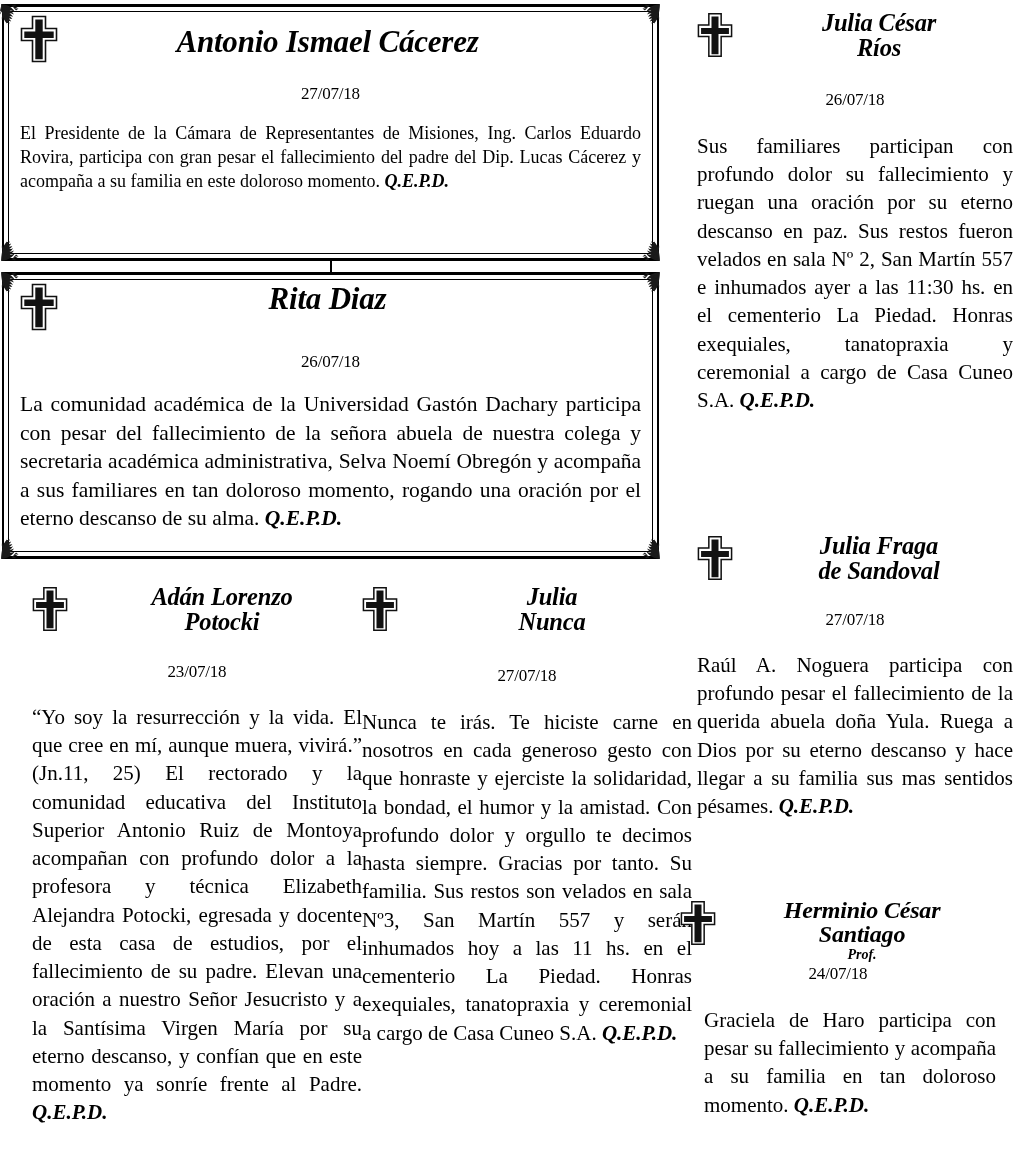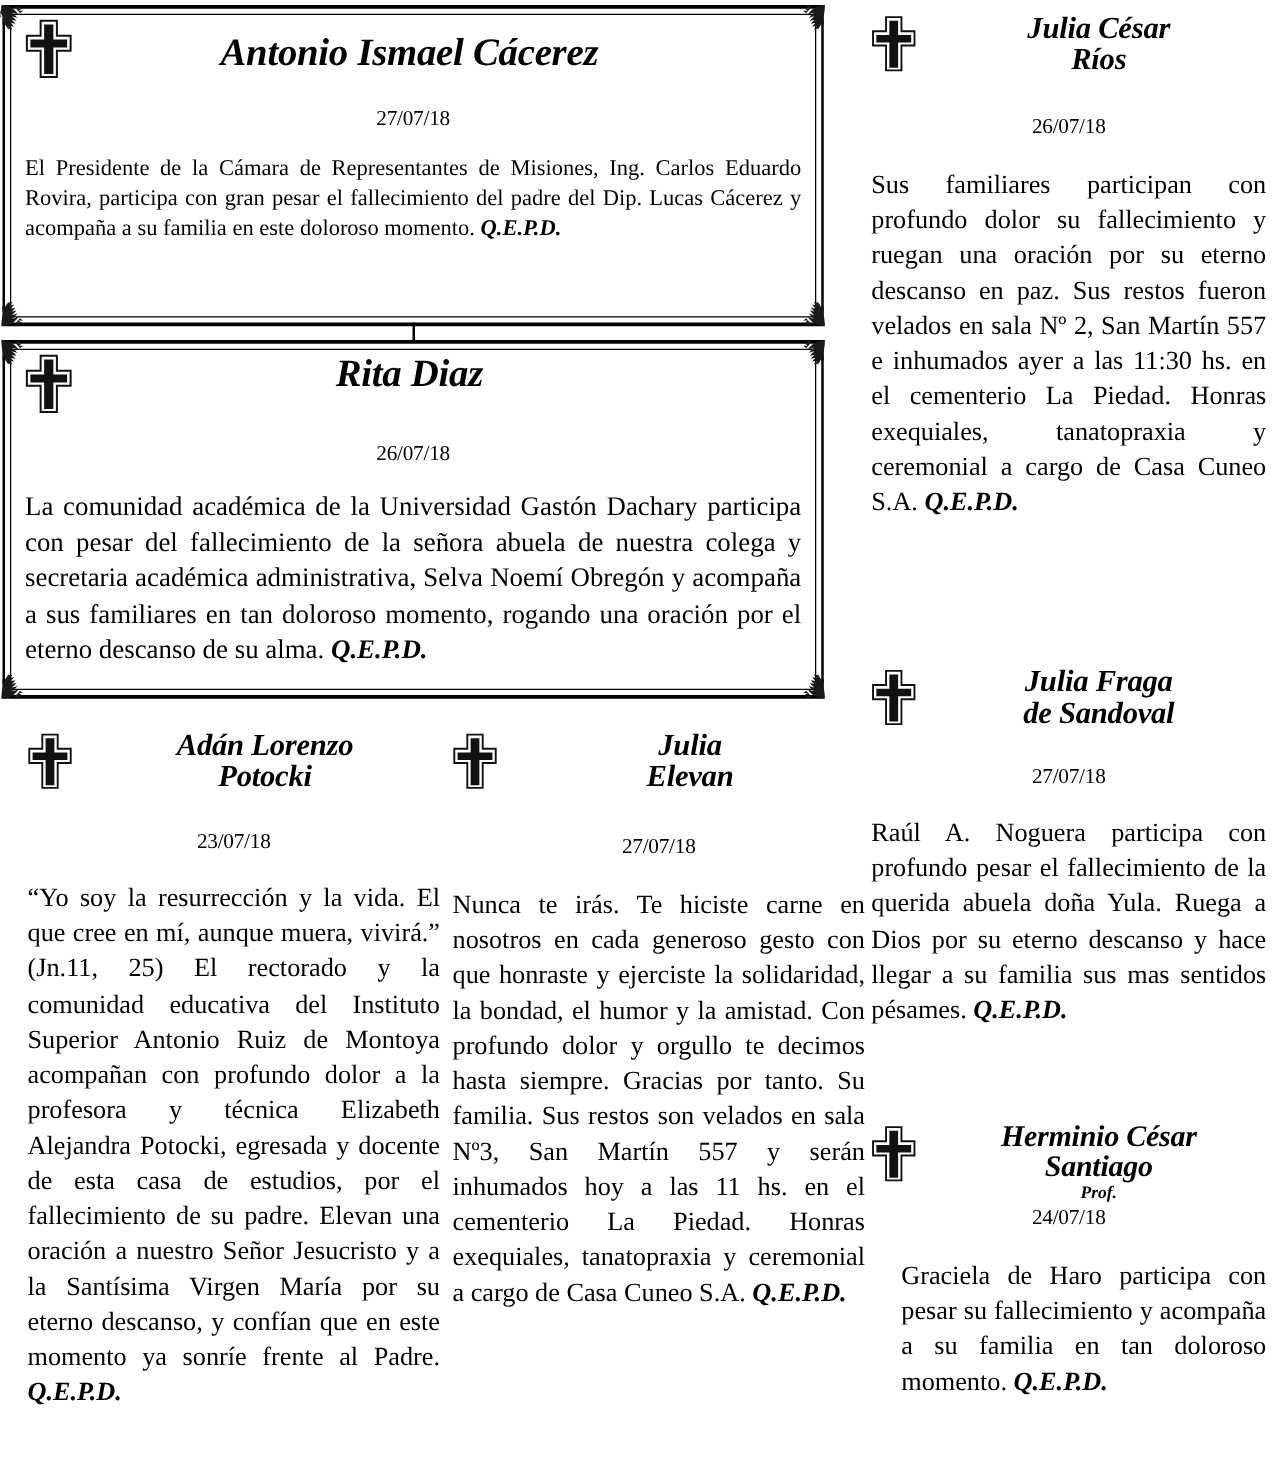--- a/index.html
+++ b/index.html
@@ -233,21 +233,21 @@
       <div class="ob-name" style="font-size:31px; margin-top:8px;">Rita Diaz</div>
     </div>
     <div class="ob-date" style="font-size:17px; margin-top:17px;">26/07/18</div>
     <div class="ob-body" style="font-size:21.5px; line-height:1.33; margin:18px 16px 0 16px;">
       <span>La comunidad académica de la Universidad Gastón Dachary participa con pesar del fallecimiento de la señora abuela de nuestra colega y secretaria académica administrativa, Selva Noemí Obregón y acompaña a sus familiares en tan doloroso momento, rogando una oración por el eterno descanso de su alma.</span>
       <span class="qepd">Q.E.P.D.</span>
     </div>
   </div>
 </div>
 
-<div class="col-ob" style="left:22px; top:584px; width:330px;">
+<div class="col-ob" style="left:32px; top:584px; width:330px;">
   <div class="col-head">
     <span class="cross">
       <svg width="36" height="46" viewBox="0 0 38 48" aria-hidden="true">
         <path d="M12.5 1.5h13v12h11v12h-11v21h-13v-21h-11v-12h11z" fill="#ffffff" stroke="#111111" stroke-width="1.6"></path>
         <path d="M15.3 4.6h7.4v12h11v6.4h-11v21.2h-7.4V23h-11v-6.4h11z" fill="#111111"></path>
       </svg>
     </span>
     <div class="name-wrap" style="padding-left:14px;">
       <div class="ob-name" style="font-size:24.5px;">Adán Lorenzo</div>
       <div class="ob-name" style="font-size:24.5px;">Potocki</div>
@@ -263,21 +263,21 @@
 <div class="col-ob" style="left:362px; top:584px; width:330px;">
   <div class="col-head">
     <span class="cross">
       <svg width="36" height="46" viewBox="0 0 38 48" aria-hidden="true">
         <path d="M12.5 1.5h13v12h11v12h-11v21h-13v-21h-11v-12h11z" fill="#ffffff" stroke="#111111" stroke-width="1.6"></path>
         <path d="M15.3 4.6h7.4v12h11v6.4h-11v21.2h-7.4V23h-11v-6.4h11z" fill="#111111"></path>
       </svg>
     </span>
     <div class="name-wrap" style="padding-left:14px;">
       <div class="ob-name" style="font-size:24.5px;">Julia</div>
-      <div class="ob-name" style="font-size:24.5px;">Elevan</div>
+      <div class="ob-name" style="font-size:24.5px;">Nunca</div>
     </div>
   </div>
   <div class="ob-date" style="font-size:17px; margin-top:30px;">27/07/18</div>
   <div class="ob-body" style="font-size:21px; line-height:1.345; margin-top:22px;">
     <span>Nunca te irás. Te hiciste carne en nosotros en cada generoso gesto con que honraste y ejerciste la solidaridad, la bondad, el humor y la amistad. Con profundo dolor y orgullo te decimos hasta siempre. Gracias por tanto. Su familia. Sus restos son velados en sala Nº3, San Martín 557 y serán inhumados hoy a las 11 hs. en el cementerio La Piedad. Honras exequiales, tanatopraxia y ceremonial a cargo de Casa Cuneo S.A.</span>
     <span class="qepd">Q.E.P.D.</span>
   </div>
 </div>
 
 <div class="col-ob" style="left:697px; top:10px; width:316px;">
@@ -313,21 +313,21 @@
       <div class="ob-name" style="font-size:24.5px;">de Sandoval</div>
     </div>
   </div>
   <div class="ob-date" style="font-size:17px; margin-top:25px;">27/07/18</div>
   <div class="ob-body" style="font-size:21px; line-height:1.345; margin-top:21px;">
     <span>Raúl A. Noguera participa con profundo pesar el fallecimiento de la querida abuela doña Yula. Ruega a Dios por su eterno descanso y hace llegar a su familia sus mas sentidos pésames.</span>
     <span class="qepd">Q.E.P.D.</span>
   </div>
 </div>
 
-<div class="col-ob" style="left:697px; top:898px; width:316px;">
+<div class="col-ob" style="left:680px; top:898px; width:316px;">
   <div class="col-head">
     <span class="cross">
       <svg width="36" height="46" viewBox="0 0 38 48" aria-hidden="true">
         <path d="M12.5 1.5h13v12h11v12h-11v21h-13v-21h-11v-12h11z" fill="#ffffff" stroke="#111111" stroke-width="1.6"></path>
         <path d="M15.3 4.6h7.4v12h11v6.4h-11v21.2h-7.4V23h-11v-6.4h11z" fill="#111111"></path>
       </svg>
     </span>
     <div class="name-wrap" style="padding-left:12px;">
       <div class="ob-name" style="font-size:24px;">Herminio César</div>
       <div class="ob-name" style="font-size:24px;">Santiago</div>

